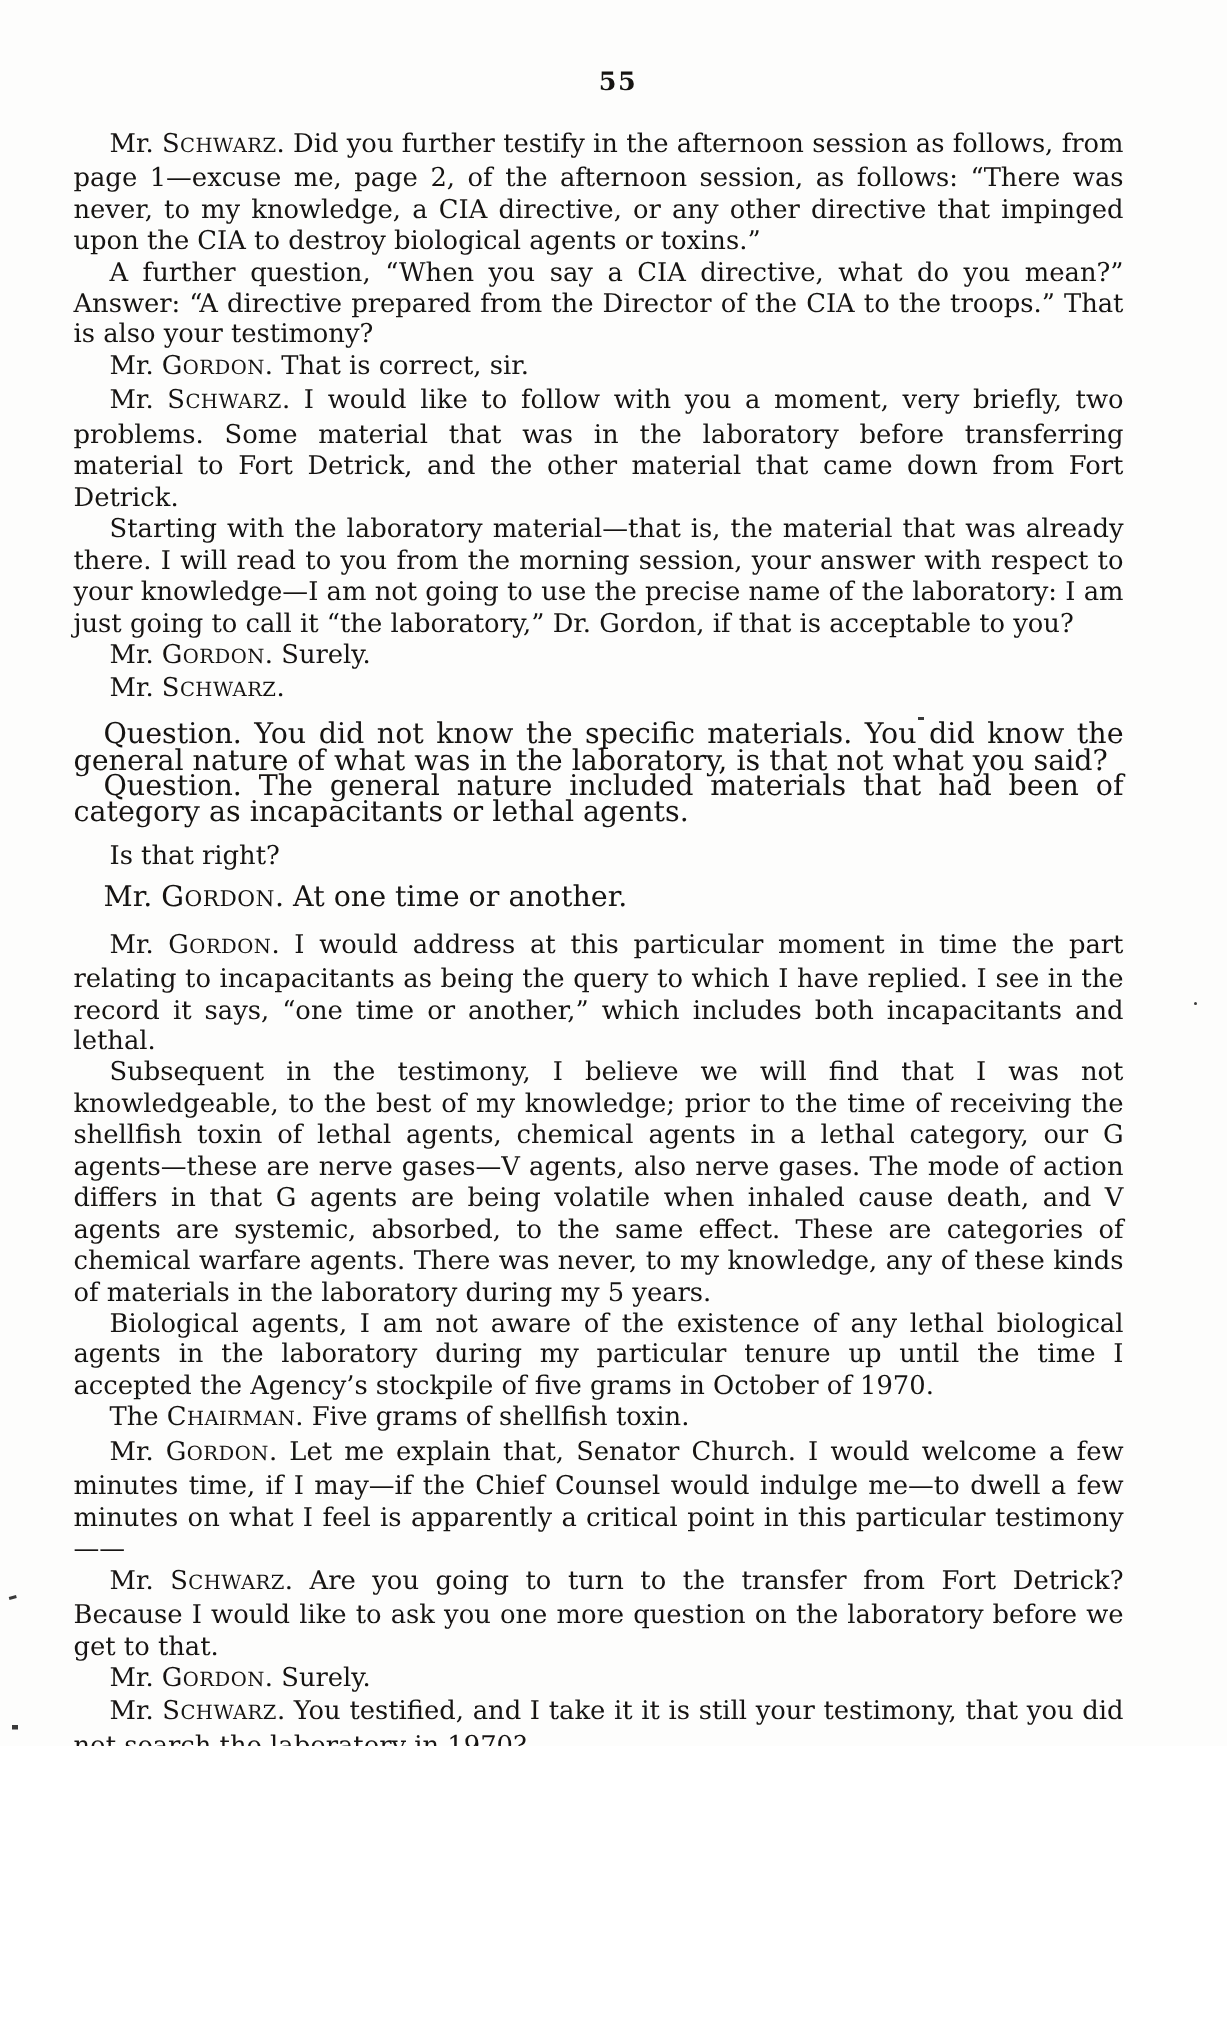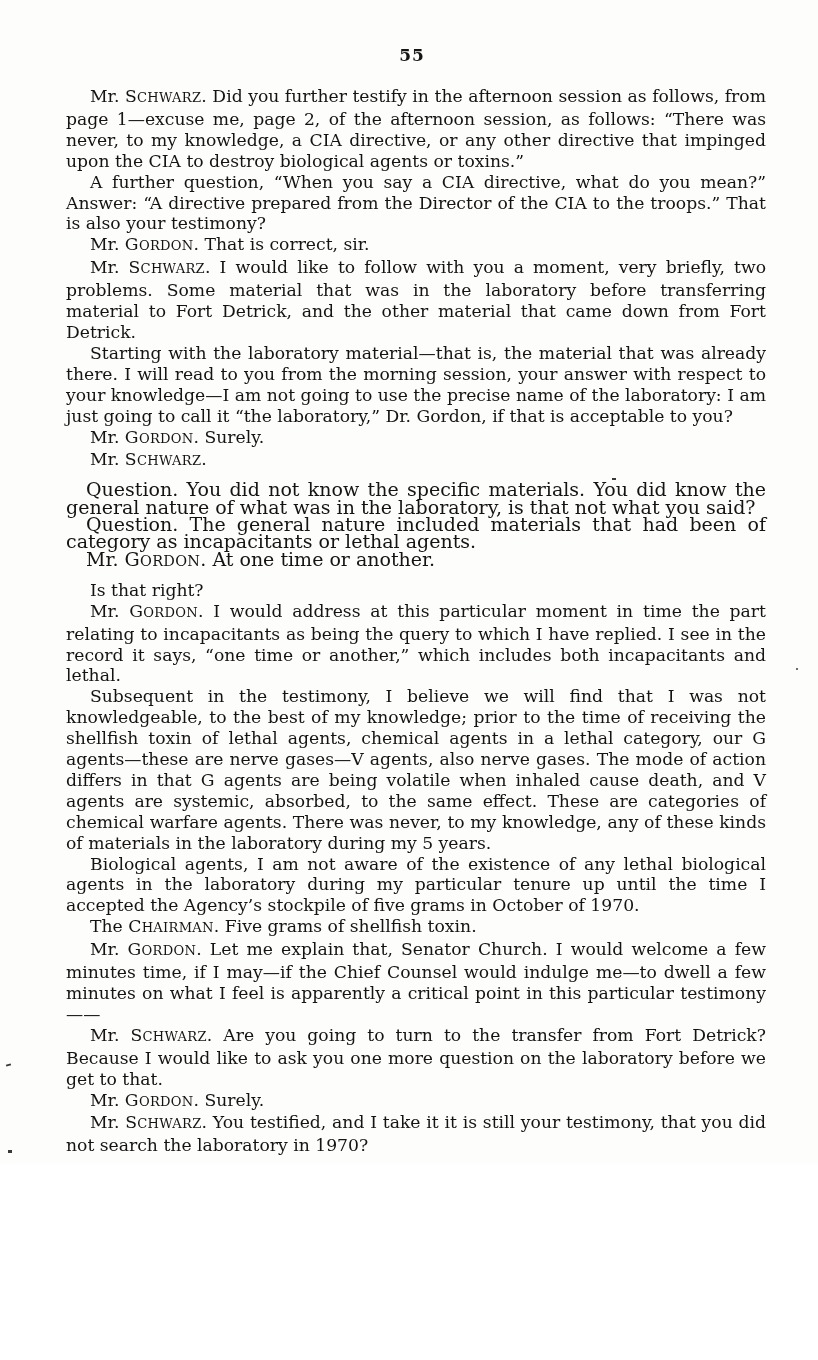--- a/index.html
+++ b/index.html
@@ -22,21 +22,21 @@
     left: 62px;
     width: 700px;
     text-align: center;
     font-size: 17px;
     letter-spacing: 1px;
     font-weight: bold;
   }
   .text-column {
     position: absolute;
     top: 86px;
-    left: 66px;
+    left: 49px;
     width: 700px;
   }
   p.para {
     margin: 0;
     padding: 0;
     text-align: justify;
   }
   p.body {
     font-size: 17.2px;
     line-height: 20.9px;
@@ -78,22 +78,22 @@
   <div class="text-column">
       <p class="para body">Mr. <span class="speaker">S<span class="sc">C</span><span class="sc">H</span><span class="sc">W</span><span class="sc">A</span><span class="sc">R</span><span class="sc">Z</span></span>. Did you further testify in the afternoon session as follows, from page 1—excuse me, page 2, of the afternoon session, as follows: “There was never, to my knowledge, a CIA directive, or any other directive that impinged upon the CIA to destroy biological agents or toxins.”</p>
       <p class="para body">A further question, “When you say a CIA directive, what do you mean?” Answer: “A directive prepared from the Director of the CIA to the troops.” That is also your testimony?</p>
       <p class="para body">Mr. <span class="speaker">G<span class="sc">O</span><span class="sc">R</span><span class="sc">D</span><span class="sc">O</span><span class="sc">N</span></span>. That is correct, sir.</p>
       <p class="para body">Mr. <span class="speaker">S<span class="sc">C</span><span class="sc">H</span><span class="sc">W</span><span class="sc">A</span><span class="sc">R</span><span class="sc">Z</span></span>. I would like to follow with you a moment, very briefly, two problems. Some material that was in the laboratory before transferring material to Fort Detrick, and the other material that came down from Fort Detrick.</p>
       <p class="para body">Starting with the laboratory material—that is, the material that was already there. I will read to you from the morning session, your answer with respect to your knowledge—I am not going to use the precise name of the laboratory: I am just going to call it “the laboratory,” Dr. Gordon, if that is acceptable to you?</p>
       <p class="para body">Mr. <span class="speaker">G<span class="sc">O</span><span class="sc">R</span><span class="sc">D</span><span class="sc">O</span><span class="sc">N</span></span>. Surely.</p>
       <p class="para body">Mr. <span class="speaker">S<span class="sc">C</span><span class="sc">H</span><span class="sc">W</span><span class="sc">A</span><span class="sc">R</span><span class="sc">Z</span></span>.</p>
       <p class="para small">Question. You did not know the specific materials. You did know the general nature of what was in the laboratory, is that not what you said?</p>
       <p class="para small">Question. The general nature included materials that had been of category as incapacitants or lethal agents.</p>
+      <p class="para body">Is that right?</p>
       <p class="para small">Mr. <span class="speaker">G<span class="sc">O</span><span class="sc">R</span><span class="sc">D</span><span class="sc">O</span><span class="sc">N</span></span>. At one time or another.</p>
-      <p class="para body">Is that right?</p>
       <p class="para body">Mr. <span class="speaker">G<span class="sc">O</span><span class="sc">R</span><span class="sc">D</span><span class="sc">O</span><span class="sc">N</span></span>. I would address at this particular moment in time the part relating to incapacitants as being the query to which I have replied. I see in the record it says, “one time or another,” which includes both incapacitants and lethal.</p>
       <p class="para body">Subsequent in the testimony, I believe we will find that I was not knowledgeable, to the best of my knowledge; prior to the time of receiving the shellfish toxin of lethal agents, chemical agents in a lethal category, our G agents—these are nerve gases—V agents, also nerve gases. The mode of action differs in that G agents are being volatile when inhaled cause death, and V agents are systemic, absorbed, to the same effect. These are categories of chemical warfare agents. There was never, to my knowledge, any of these kinds of materials in the laboratory during my 5 years.</p>
       <p class="para body">Biological agents, I am not aware of the existence of any lethal biological agents in the laboratory during my particular tenure up until the time I accepted the Agency’s stockpile of five grams in October of 1970.</p>
       <p class="para body">The <span class="speaker">C<span class="sc">H</span><span class="sc">A</span><span class="sc">I</span><span class="sc">R</span><span class="sc">M</span><span class="sc">A</span><span class="sc">N</span></span>. Five grams of shellfish toxin.</p>
       <p class="para body">Mr. <span class="speaker">G<span class="sc">O</span><span class="sc">R</span><span class="sc">D</span><span class="sc">O</span><span class="sc">N</span></span>. Let me explain that, Senator Church. I would welcome a few minutes time, if I may—if the Chief Counsel would indulge me—to dwell a few minutes on what I feel is apparently a critical point in this particular testimony——</p>
       <p class="para body">Mr. <span class="speaker">S<span class="sc">C</span><span class="sc">H</span><span class="sc">W</span><span class="sc">A</span><span class="sc">R</span><span class="sc">Z</span></span>. Are you going to turn to the transfer from Fort Detrick? Because I would like to ask you one more question on the laboratory before we get to that.</p>
       <p class="para body">Mr. <span class="speaker">G<span class="sc">O</span><span class="sc">R</span><span class="sc">D</span><span class="sc">O</span><span class="sc">N</span></span>. Surely.</p>
       <p class="para body">Mr. <span class="speaker">S<span class="sc">C</span><span class="sc">H</span><span class="sc">W</span><span class="sc">A</span><span class="sc">R</span><span class="sc">Z</span></span>. You testified, and I take it it is still your testimony, that you did not search the laboratory in 1970?</p>
     </div>
 

